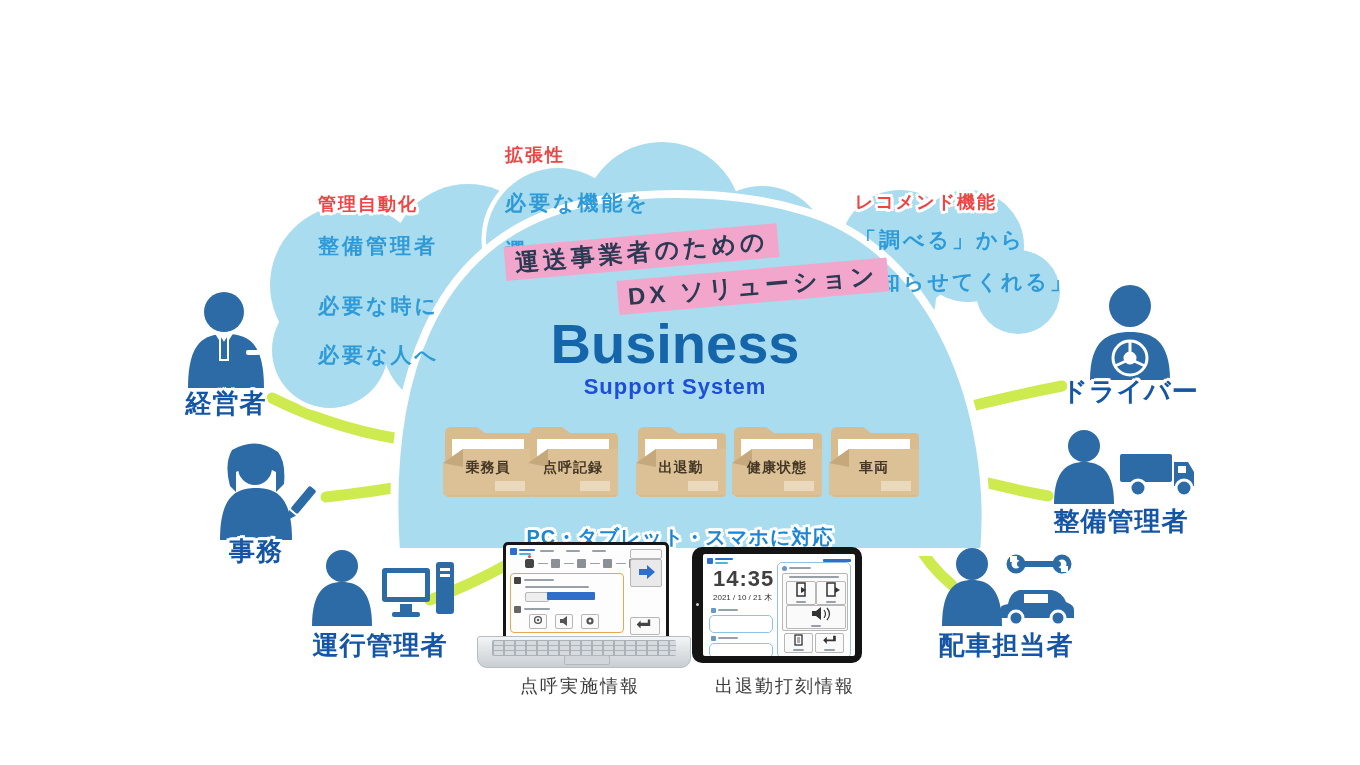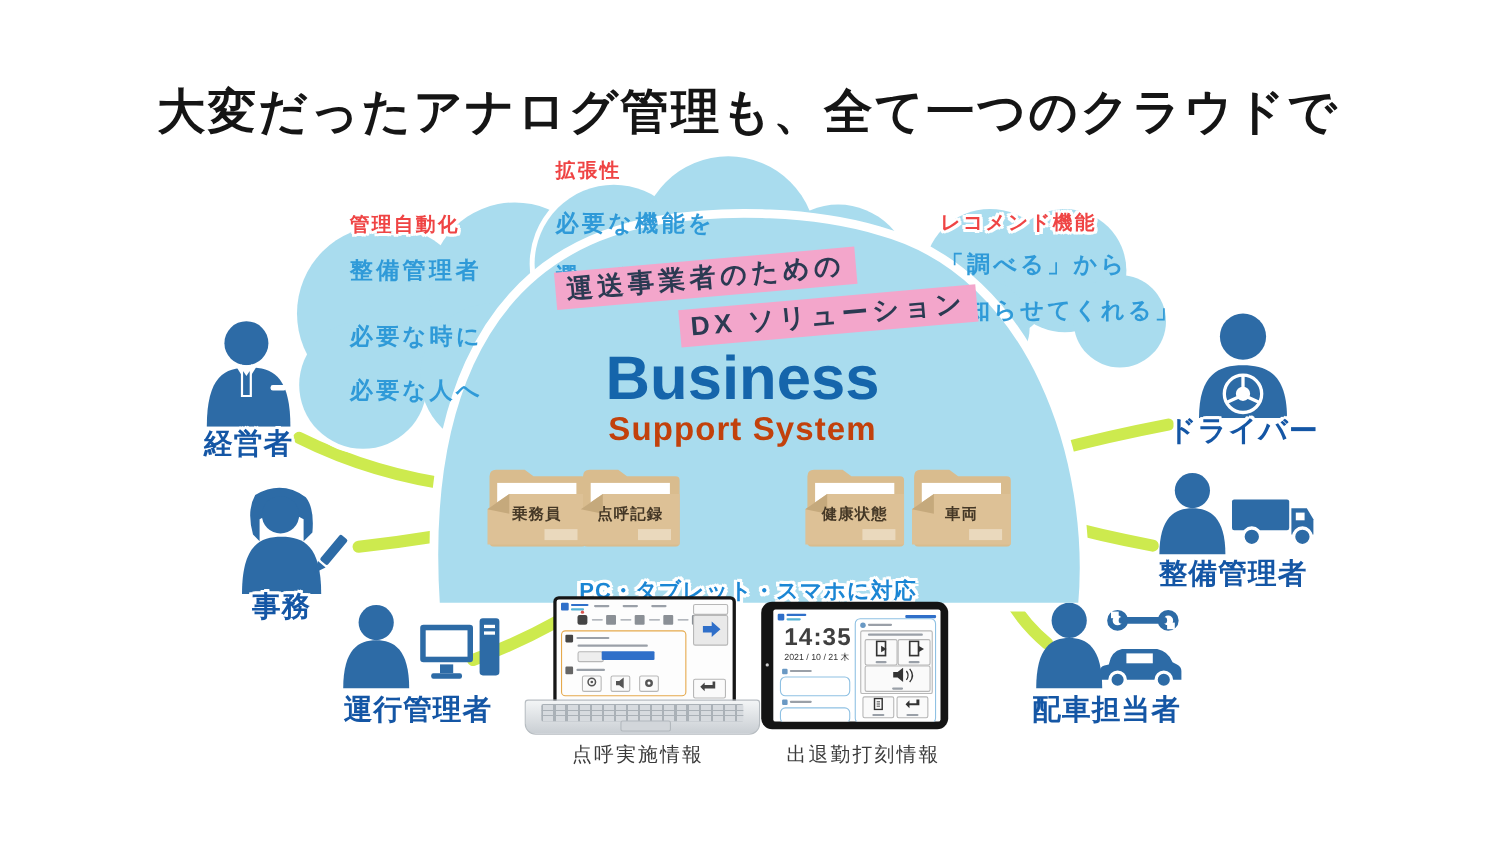--- a/index.html
+++ b/index.html
@@ -19,21 +19,21 @@
       -3px -2px 0 #fff, 3px 2px 0 #fff, -2px 3px 0 #fff, 2px -3px 0 #fff;}
 
   .feature-head{font-size:18px;font-weight:900;color:#ef4444;letter-spacing:2px;}
   .feature-line{font-size:21px;font-weight:800;color:#2f9ad8;letter-spacing:3px;}
 
   .tagline{font-size:24px;font-weight:700;color:#2b3a52;letter-spacing:4px;
            transform:rotate(-5deg);transform-origin:left center;white-space:nowrap;}
   .tagline .hl{background:#f3a6cb;padding:3px 10px 4px 10px;}
 
   .logo1{font-size:56px;font-weight:900;color:#1565ab;letter-spacing:0px;line-height:1;}
-  .logo2{font-size:30px;font-weight:900;color:#c2410c;letter-spacing:1px;line-height:1;margin-top:4px;}
+  .logo2{font-size:22px;font-weight:900;color:#1d4ed8;letter-spacing:1px;line-height:1;margin-top:4px;}
 
   .role-label{font-size:26px;font-weight:900;color:#1456a5;letter-spacing:1px;text-align:center;}
 
   .banner{font-size:20px;font-weight:900;color:#1b86d4;letter-spacing:1px;text-align:center;}
 
   .caption{font-size:18px;color:#3c3c3c;letter-spacing:2px;text-align:center;}
 
   
   .folder{width:90px;height:78px;}
   .folder .label{position:absolute;left:0;top:40px;width:90px;text-align:center;
@@ -124,21 +124,20 @@
         <circle cx="1018" cy="292" r="42"></circle>
           <circle cx="892" cy="298" r="44"></circle>
       </g>
     </g>
 
     <g>
       <path d="M 396 552 C 386 400 420 230 600 200 C 660 190 740 192 800 210 C 940 248 996 420 984 552 Z" fill="#a9dcee" stroke="#ffffff" stroke-width="8"></path>
     </g>
   </svg>
 
-  <div class="abs title">大変だったアナログ管理も、全て一つのクラウドで</div>
 
   <div class="abs" style="left:318px;top:192px;">
     <div class="feature-head ow">管理自動化</div>
     <div class="feature-line" style="margin-top:16px;">整備管理者</div>
     <div class="feature-line" style="margin-top:32px;">必要な時に</div>
     <div class="feature-line" style="margin-top:21px;">必要な人へ</div>
   </div>
 
   <div class="abs" style="left:505px;top:143px;">
     <div class="feature-head ow">拡張性</div>
@@ -176,20 +175,30 @@
   </div>
   <div class="abs folder" style="left:528px;top:419px;">
     <svg width="90" height="78" viewBox="0 0 90 78">
       <path d="M2 14 q0 -6 6 -6 h26 l8 6 h44 q4 0 4 4 v56 q0 4 -4 4 h-80 q-4 0 -4 -4 Z" fill="#d9bc8e"></path>
       <rect x="9" y="20" width="72" height="28" fill="#ffffff"></rect>
       <path d="M0 76 L0 44 L20 30 L90 30 L90 76 Z" fill="#ddc196"></path>
       <path d="M0 44 L20 30 L20 48 Z" fill="#c5a97c"></path>
       <rect x="52" y="62" width="30" height="10" fill="#ead9bd"></rect>
     </svg>
     <div class="label">点呼記録</div>
+  </div>
+  <div class="abs folder" style="left:636px;top:419px;">
+    <svg width="90" height="78" viewBox="0 0 90 78">
+      <path d="M2 14 q0 -6 6 -6 h26 l8 6 h44 q4 0 4 4 v56 q0 4 -4 4 h-80 q-4 0 -4 -4 Z" fill="#d9bc8e"></path>
+      <rect x="9" y="20" width="72" height="28" fill="#ffffff"></rect>
+      <path d="M0 76 L0 44 L20 30 L90 30 L90 76 Z" fill="#ddc196"></path>
+      <path d="M0 44 L20 30 L20 48 Z" fill="#c5a97c"></path>
+      <rect x="52" y="62" width="30" height="10" fill="#ead9bd"></rect>
+    </svg>
+    <div class="label">出退勤</div>
   </div>
   <div class="abs folder" style="left:732px;top:419px;">
     <svg width="90" height="78" viewBox="0 0 90 78">
       <path d="M2 14 q0 -6 6 -6 h26 l8 6 h44 q4 0 4 4 v56 q0 4 -4 4 h-80 q-4 0 -4 -4 Z" fill="#d9bc8e"></path>
       <rect x="9" y="20" width="72" height="28" fill="#ffffff"></rect>
       <path d="M0 76 L0 44 L20 30 L90 30 L90 76 Z" fill="#ddc196"></path>
       <path d="M0 44 L20 30 L20 48 Z" fill="#c5a97c"></path>
       <rect x="52" y="62" width="30" height="10" fill="#ead9bd"></rect>
     </svg>
     <div class="label">健康状態</div>

